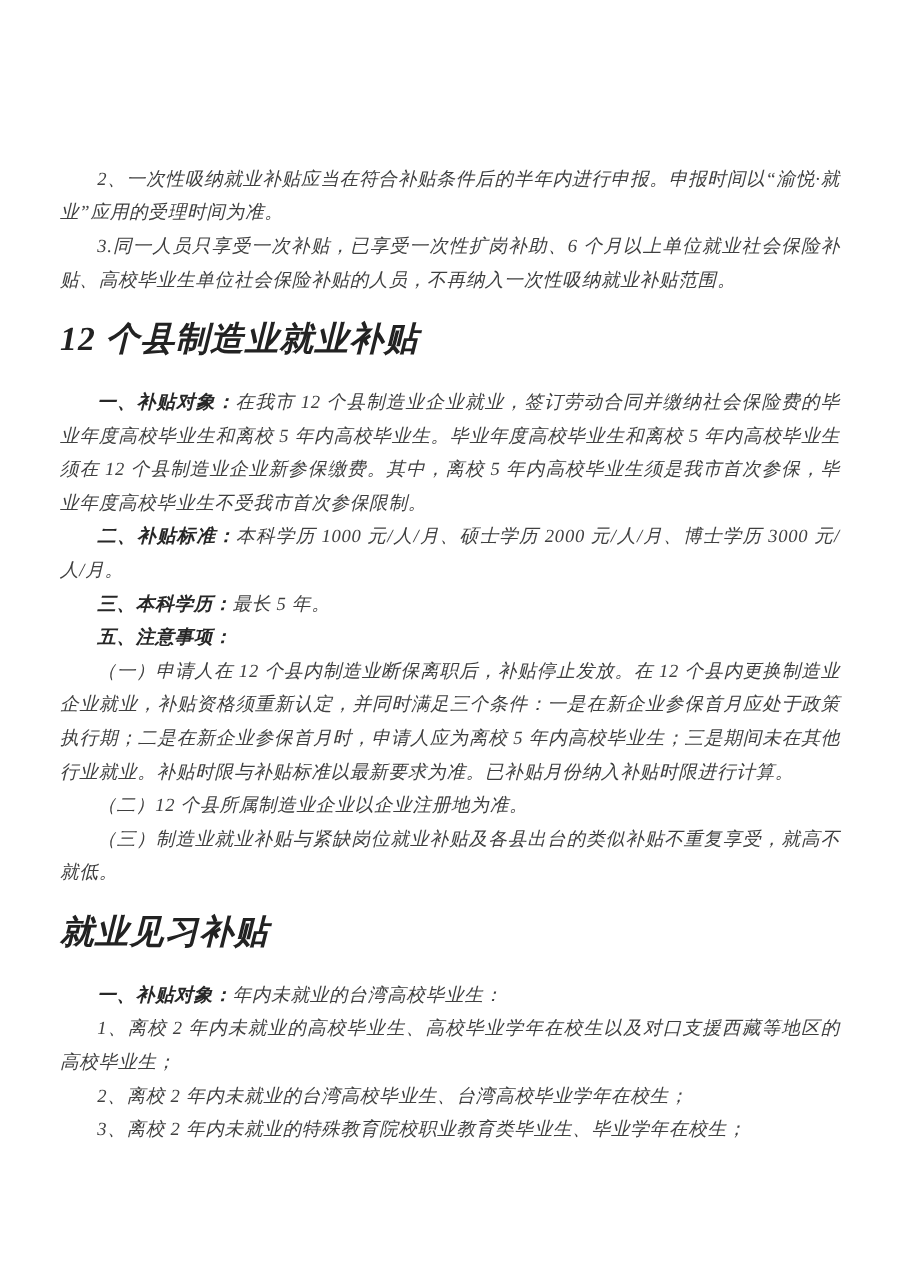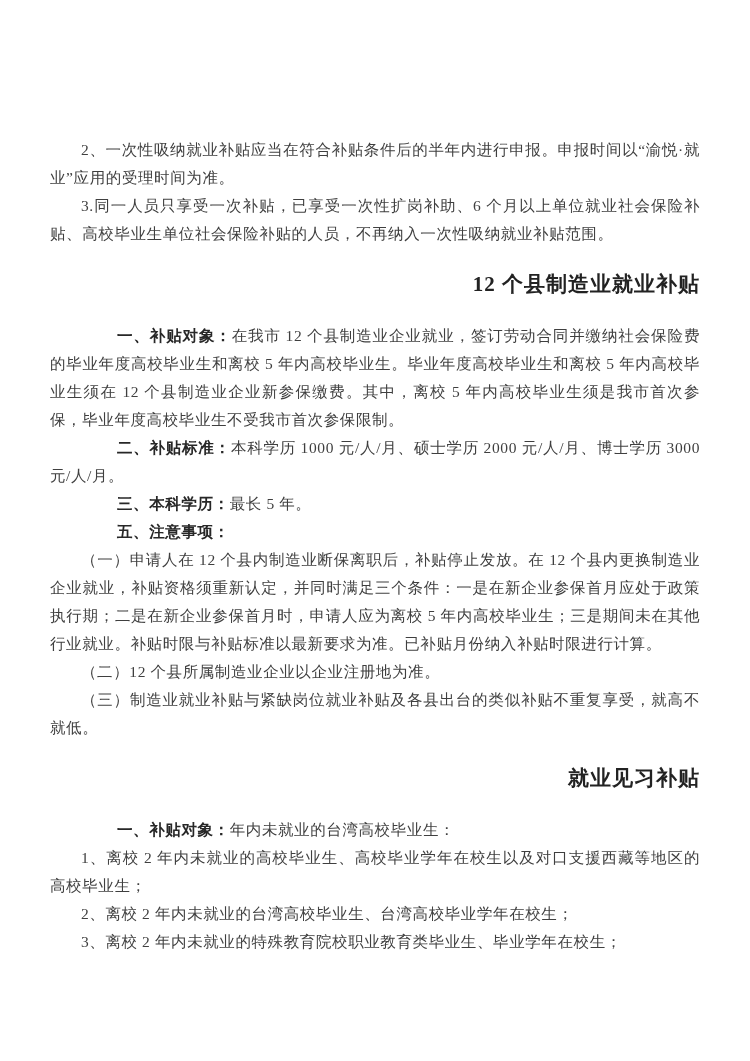--- a/index.html
+++ b/index.html
@@ -6,47 +6,47 @@
   body {
     width: 750px; height: 1061px; overflow: hidden;
     font-family: "Liberation Serif", "DejaVu Serif", serif;
   }
   .page {
     box-sizing: border-box;
     width: 750px; height: 1061px;
     padding: 136px 50px 44px 50px;
     background: #ffffff;
     color: #3f3f3f;
+    font-style: italic;
   }
   p.para {
     margin: 0;
     font-size: 15.5px;
     line-height: 28px;
     letter-spacing: 0.6px;
     text-align: justify;
     text-indent: 2em;
     color: #3f3f3f;
   }
   p.para.gap { }
   h1.doc-heading {
-    font-size: 21px;
+    font-size: 28px;
     line-height: 26px;
     font-weight: 700;
-    text-align: right;
+    text-align: left;
     color: #222222;
     letter-spacing: 1px;
     margin: 23px 0 25px 0;
     text-indent: 0;
     font-family: "Liberation Serif", "DejaVu Serif", serif;
   }
   .label {
     font-family: "Liberation Sans", "DejaVu Sans", sans-serif;
     font-weight: 700;
     color: #272727;
-    margin-left: 36px;
   }
 </style>
 </head>
 <body>
 
 <div class="page">
 
   <p class="para">2、一次性吸纳就业补贴应当在符合补贴条件后的半年内进行申报。申报时间以“渝悦·就业”应用的受理时间为准。</p>
   <p class="para gap">3.同一人员只享受一次补贴，已享受一次性扩岗补助、6 个月以上单位就业社会保险补贴、高校毕业生单位社会保险补贴的人员，不再纳入一次性吸纳就业补贴范围。</p>
 

